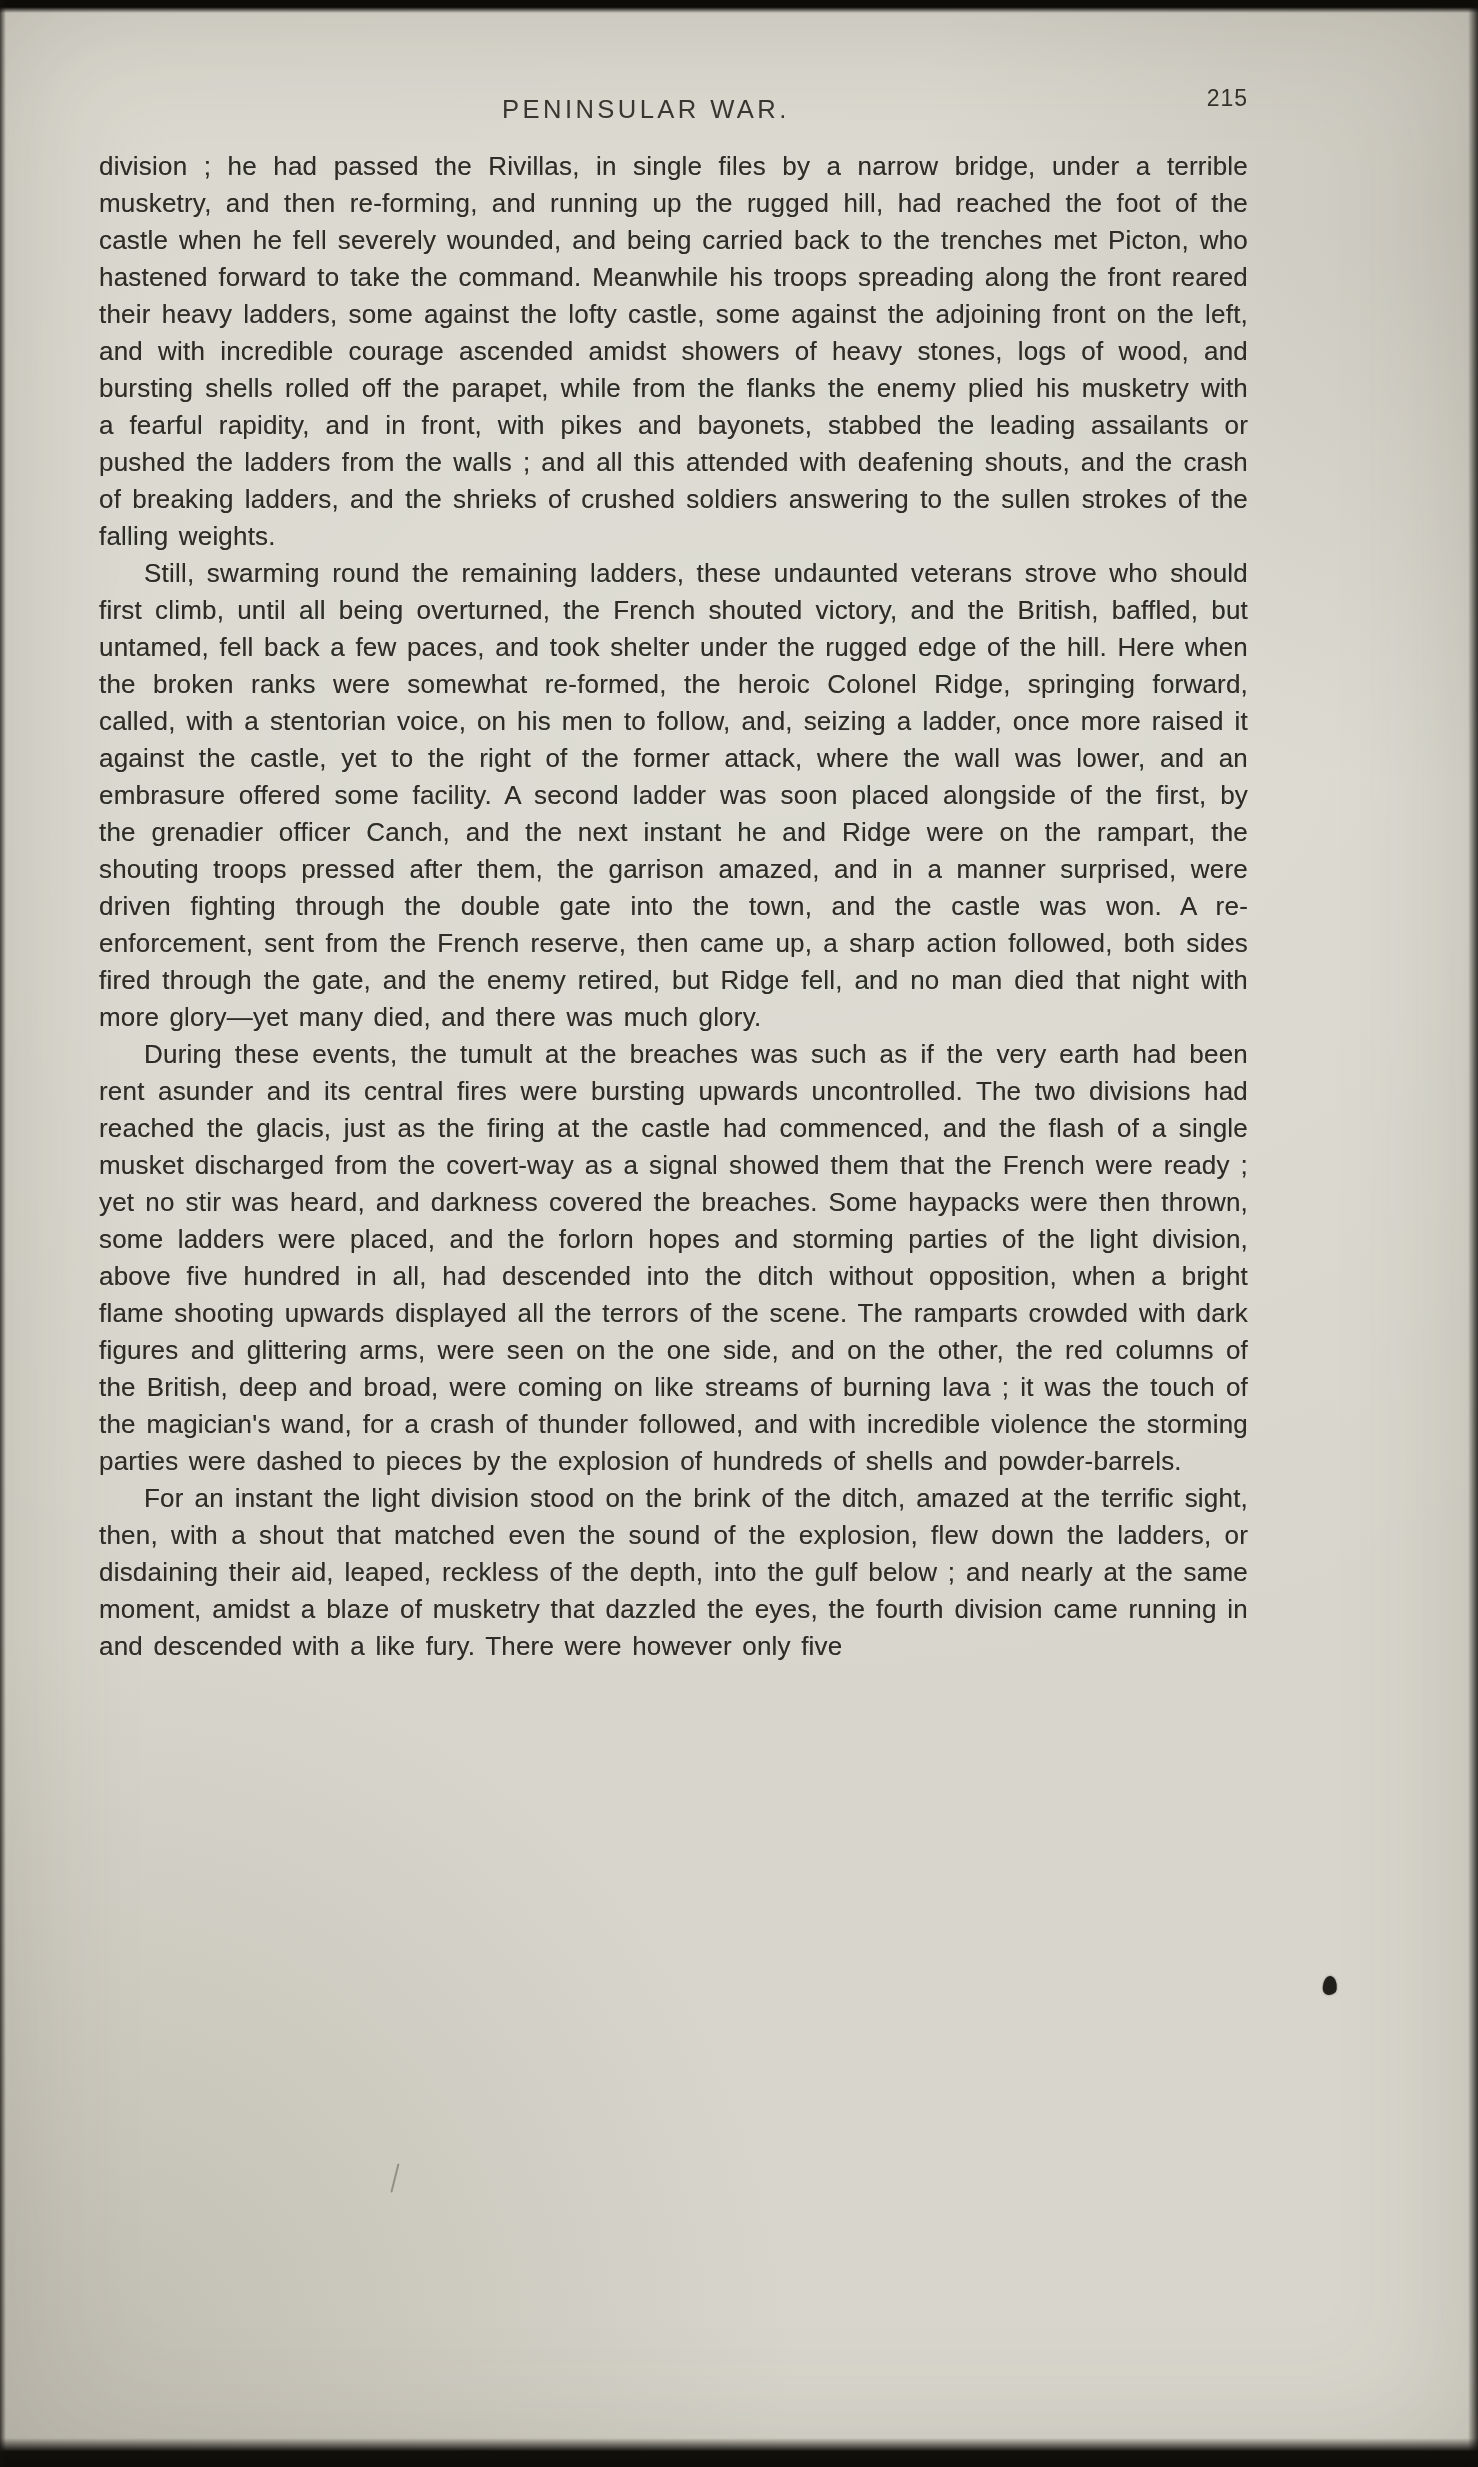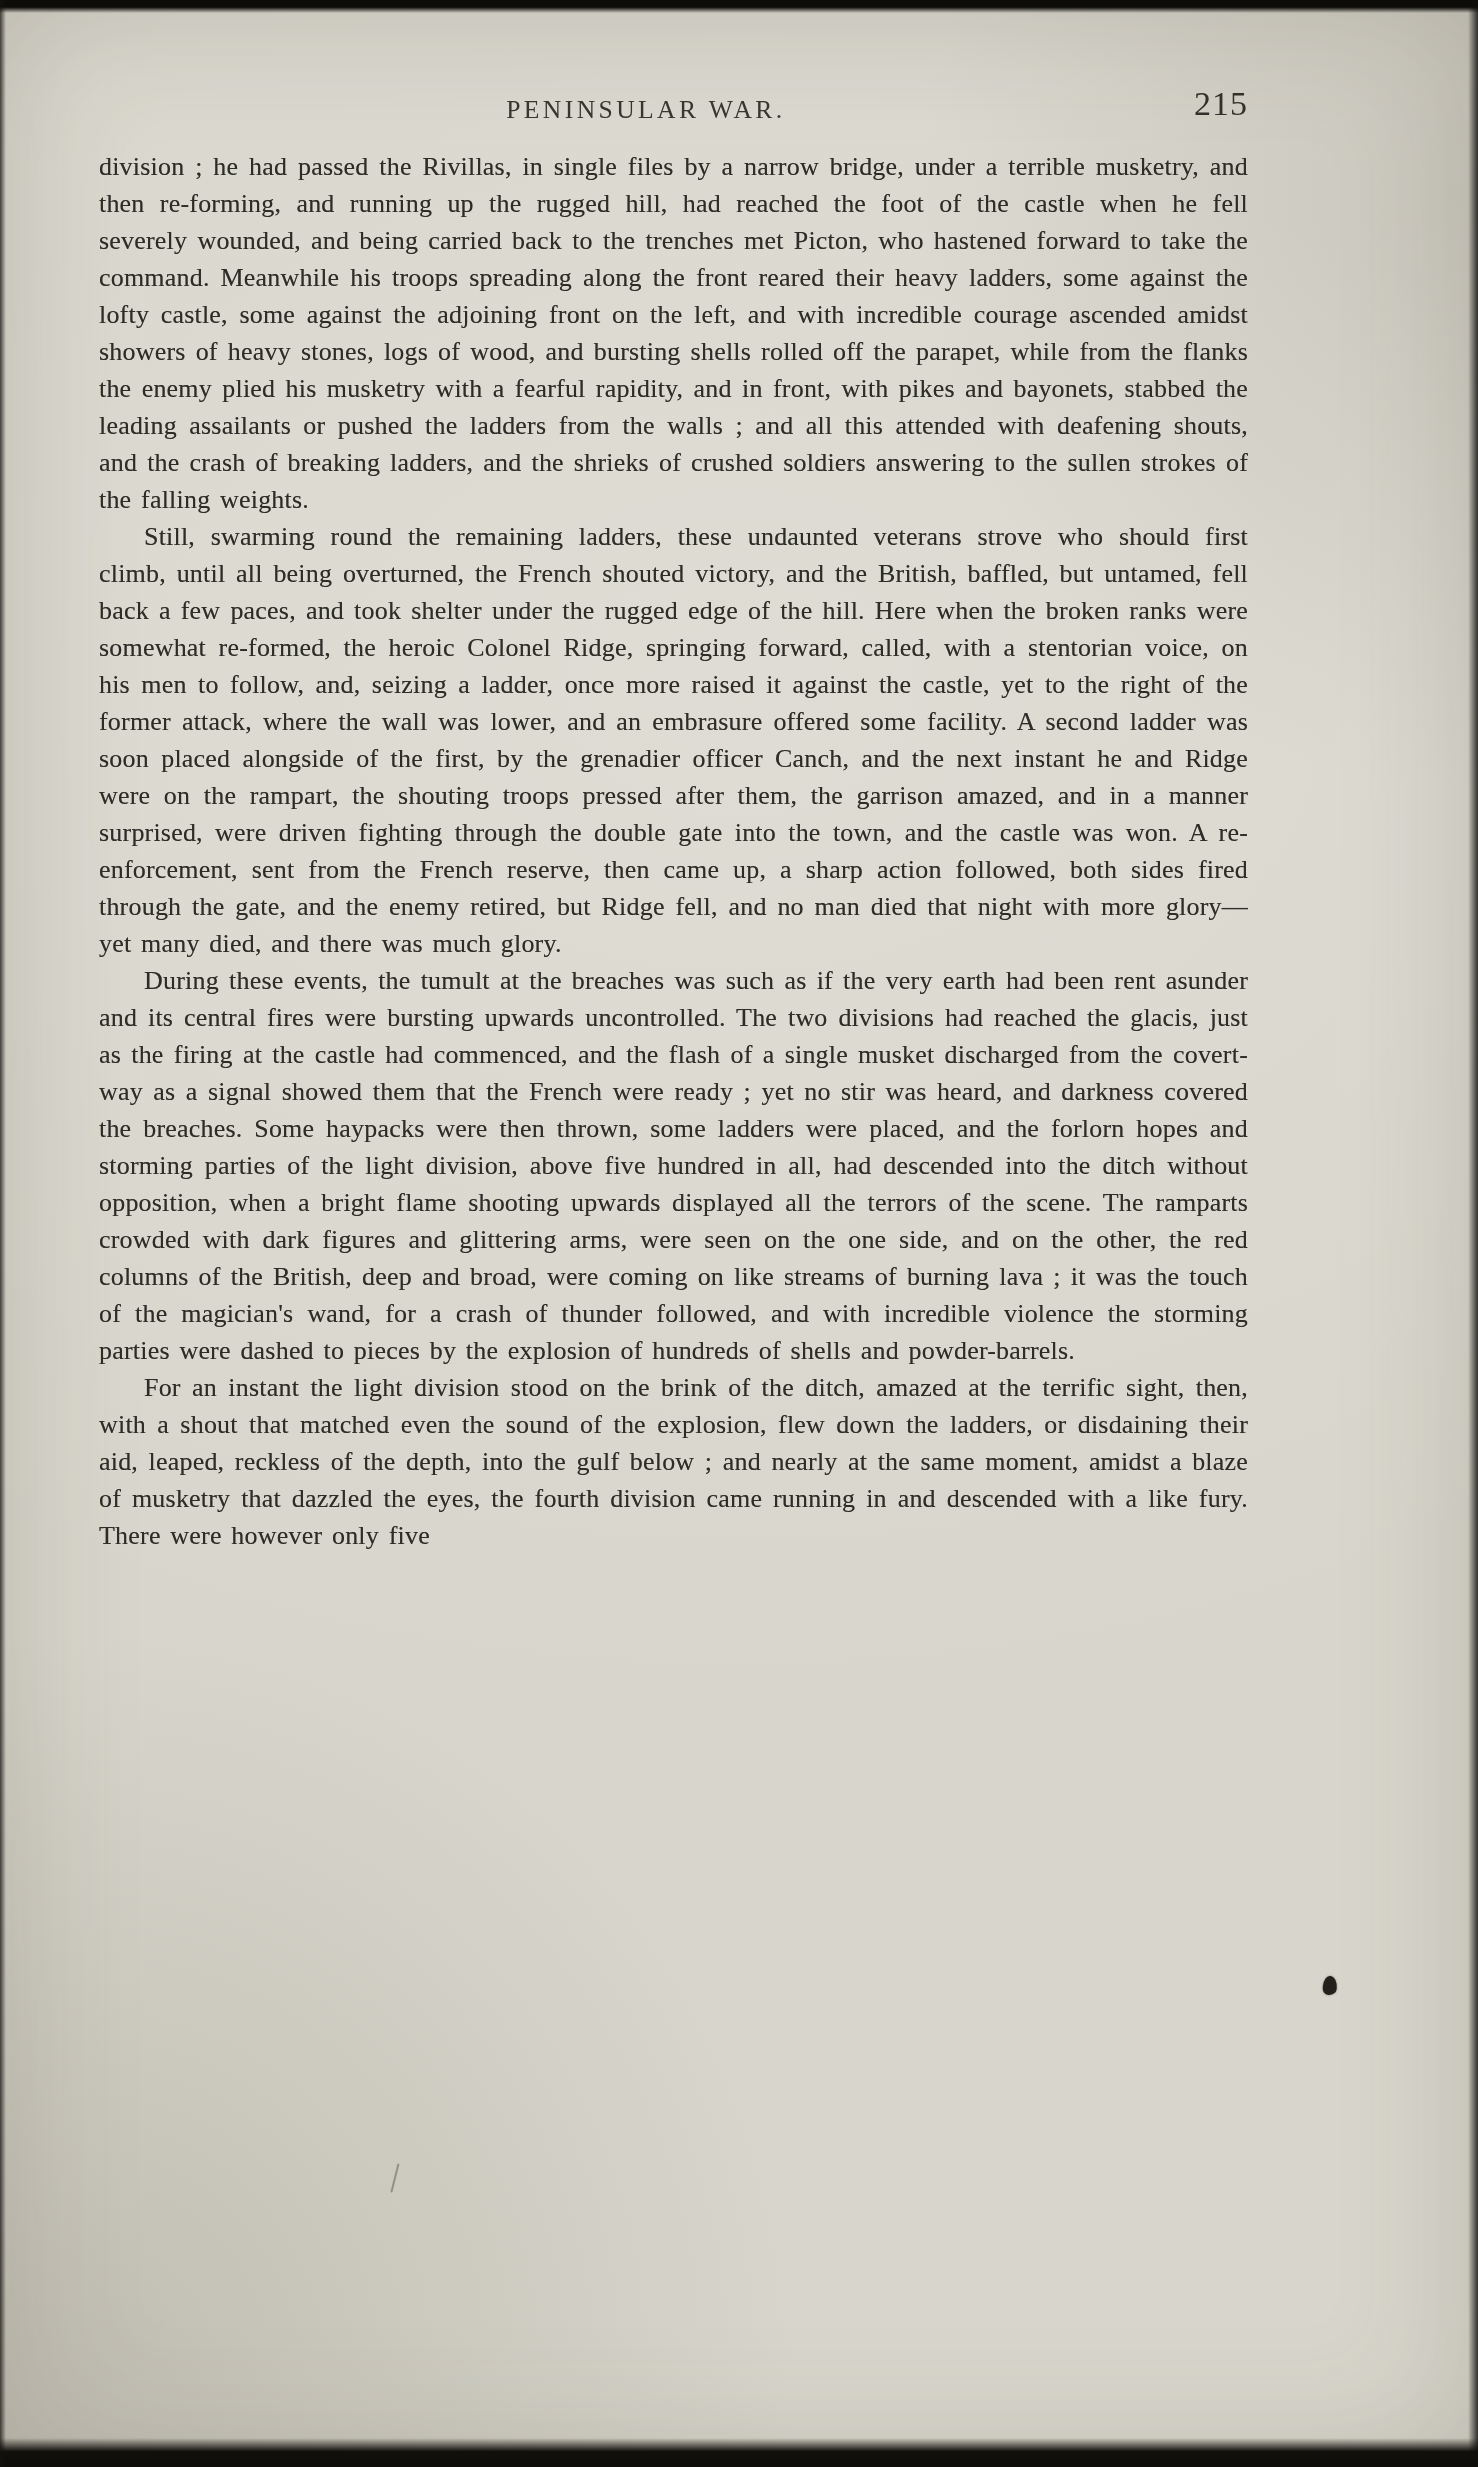--- a/index.html
+++ b/index.html
@@ -7,21 +7,21 @@
   body { width: 1479px; height: 2468px; position: relative; }
 
   .page {
     position: absolute; inset: 0; overflow: hidden;
     background:
       radial-gradient(ellipse 140% 60% at 50% 28%, rgba(255,255,253,0.16), rgba(255,255,255,0) 70%),
       radial-gradient(ellipse 80% 50% at 6% 96%, rgba(88,82,66,0.18), rgba(0,0,0,0) 60%),
       radial-gradient(ellipse 60% 40% at 98% 8%, rgba(88,82,66,0.13), rgba(0,0,0,0) 60%),
       #d8d6cc;
     box-shadow: inset 0 0 138px rgba(72,66,51,0.22);
-    font-family: Liberation Serif, serif;
+    font-family: Liberation Sans, sans-serif;
   }
 
   .edge { position: absolute; }
   .edge-top    { top: 0; left: 0; right: 0; height: 12.8px;
                  background: linear-gradient(180deg, #0d0c09 0%, #0d0c09 55%, rgba(13,12,9,0) 100%); }
   .edge-bottom { bottom: 0; left: 0; right: 0; height: 29.6px;
                  background: linear-gradient(0deg, #0d0c09 0%, #11100c 55%, rgba(20,18,14,0) 100%); }
   .edge-left   { top: 0; bottom: 0; left: 0; width: 5.9px;
                  background: linear-gradient(90deg, rgba(20,18,14,0.75), rgba(20,18,14,0)); }
   .edge-right  { top: 0; bottom: 0; right: 0; width: 10.8px;
@@ -30,21 +30,21 @@
   .text-block { position: absolute; left: 99px; top: 87px; width: 1149px; }
 
   .running-head { position: relative; height: 51px; }
   .running-title {
     position: absolute; left: calc(50% - 27.6px); transform: translateX(-50%);
     top: 7.9px; font-size: 25.6px; letter-spacing: 3.4px;
     color: #383630; white-space: nowrap;
   }
   .page-number {
     position: absolute; right: 0; top: -2px;
-    font-size: 34px; letter-spacing: 1px; color: #33312b;
+    font-size: 23px; letter-spacing: 1px; color: #33312b;
   }
 
   .body-text { margin-top: 9.9px; }
   .para {
     margin: 0;
     font-size: 26px; line-height: 37px;
     text-align: justify;
     color: #2e2c27;
     letter-spacing: 0.2px; word-spacing: 3px;
     text-shadow: 0 0 0.6px rgba(46,44,39,0.45);

